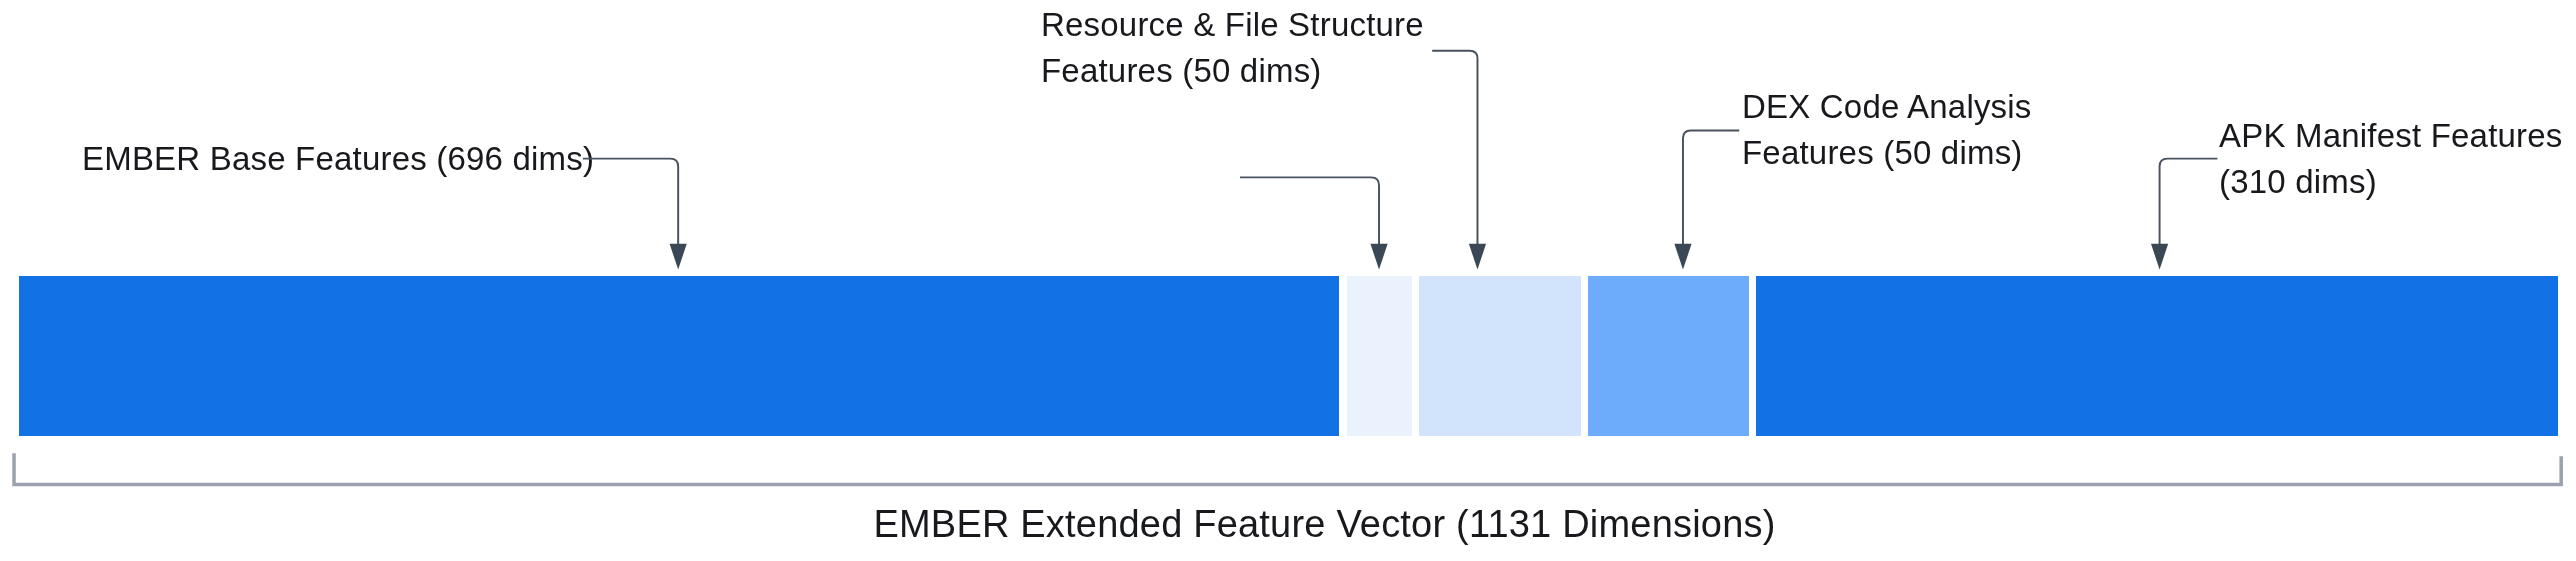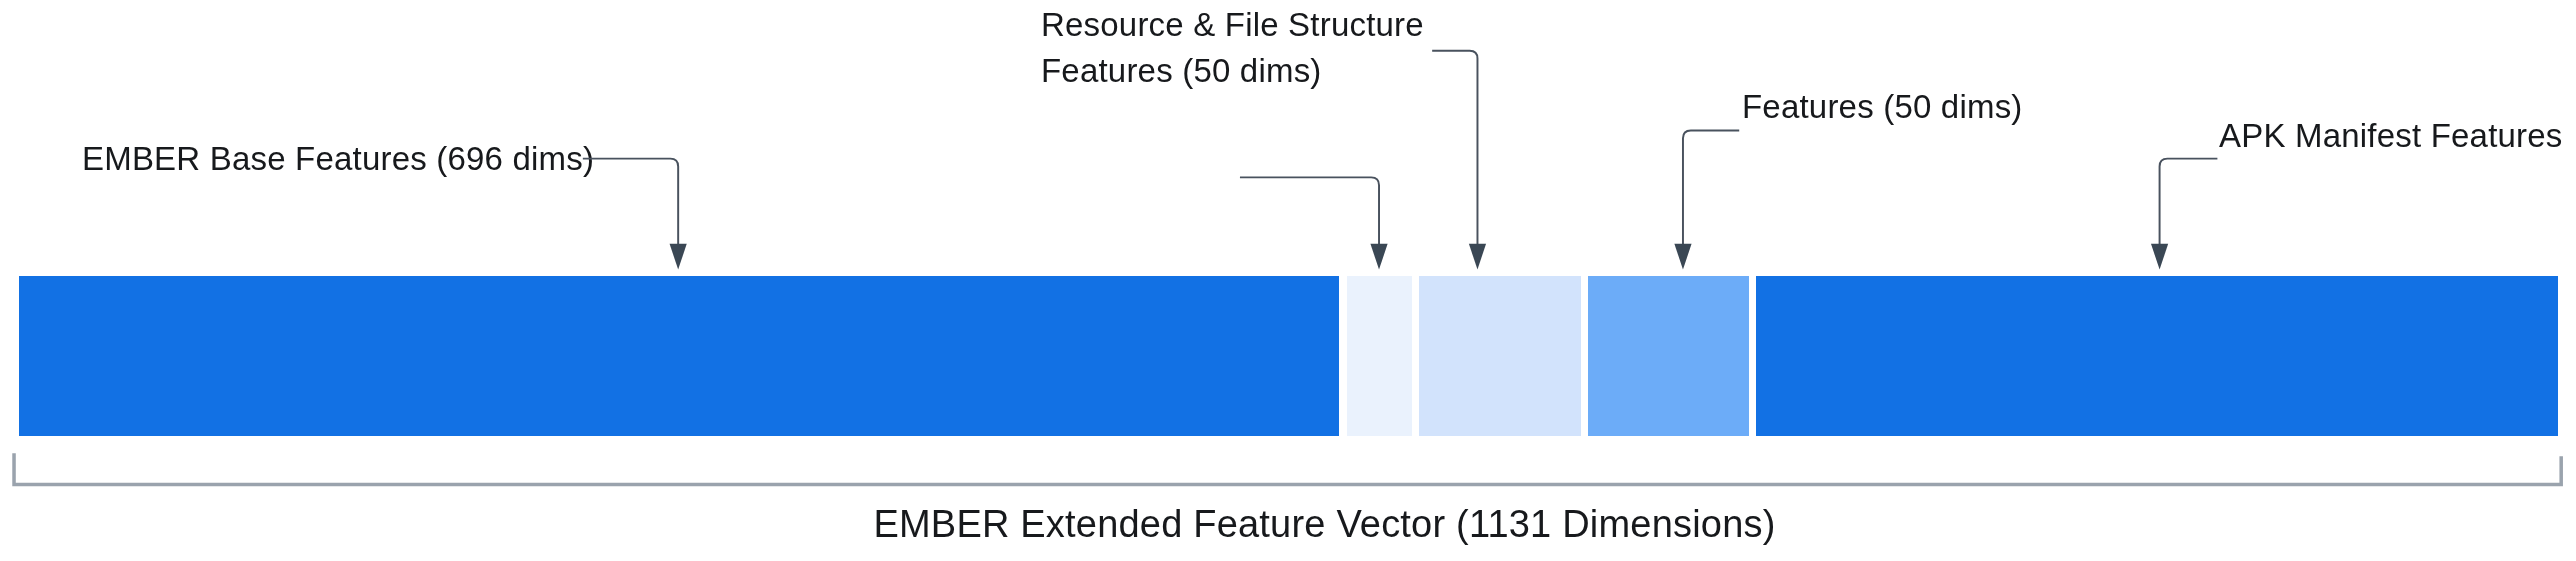--- a/index.html
+++ b/index.html
@@ -61,25 +61,27 @@
     <span class="line">EMBER Base Features (696 dims)</span>
   </div>
 
 
   <div class="label" id="label-resource">
     <span class="line">Resource &amp; File Structure</span>
     <span class="line">Features (50 dims)</span>
   </div>
 
   <div class="label" id="label-dex">
+    <span class="line">DEX Code Analysis</span>
     <span class="line">Features (50 dims)</span>
   </div>
 
   <div class="label" id="label-apk">
     <span class="line">APK Manifest Features</span>
+    <span class="line">(310 dims)</span>
   </div>
 
   <svg class="overlay" viewBox="0 0 3295 718" aria-hidden="true">
 
     <g>
       <path class="connector" d="M745,203 H857 Q867,203 867,213 V318"></path>
       <polygon class="head" points="856,312 878,312 867,345"></polygon>
     </g>
 
     <g>

